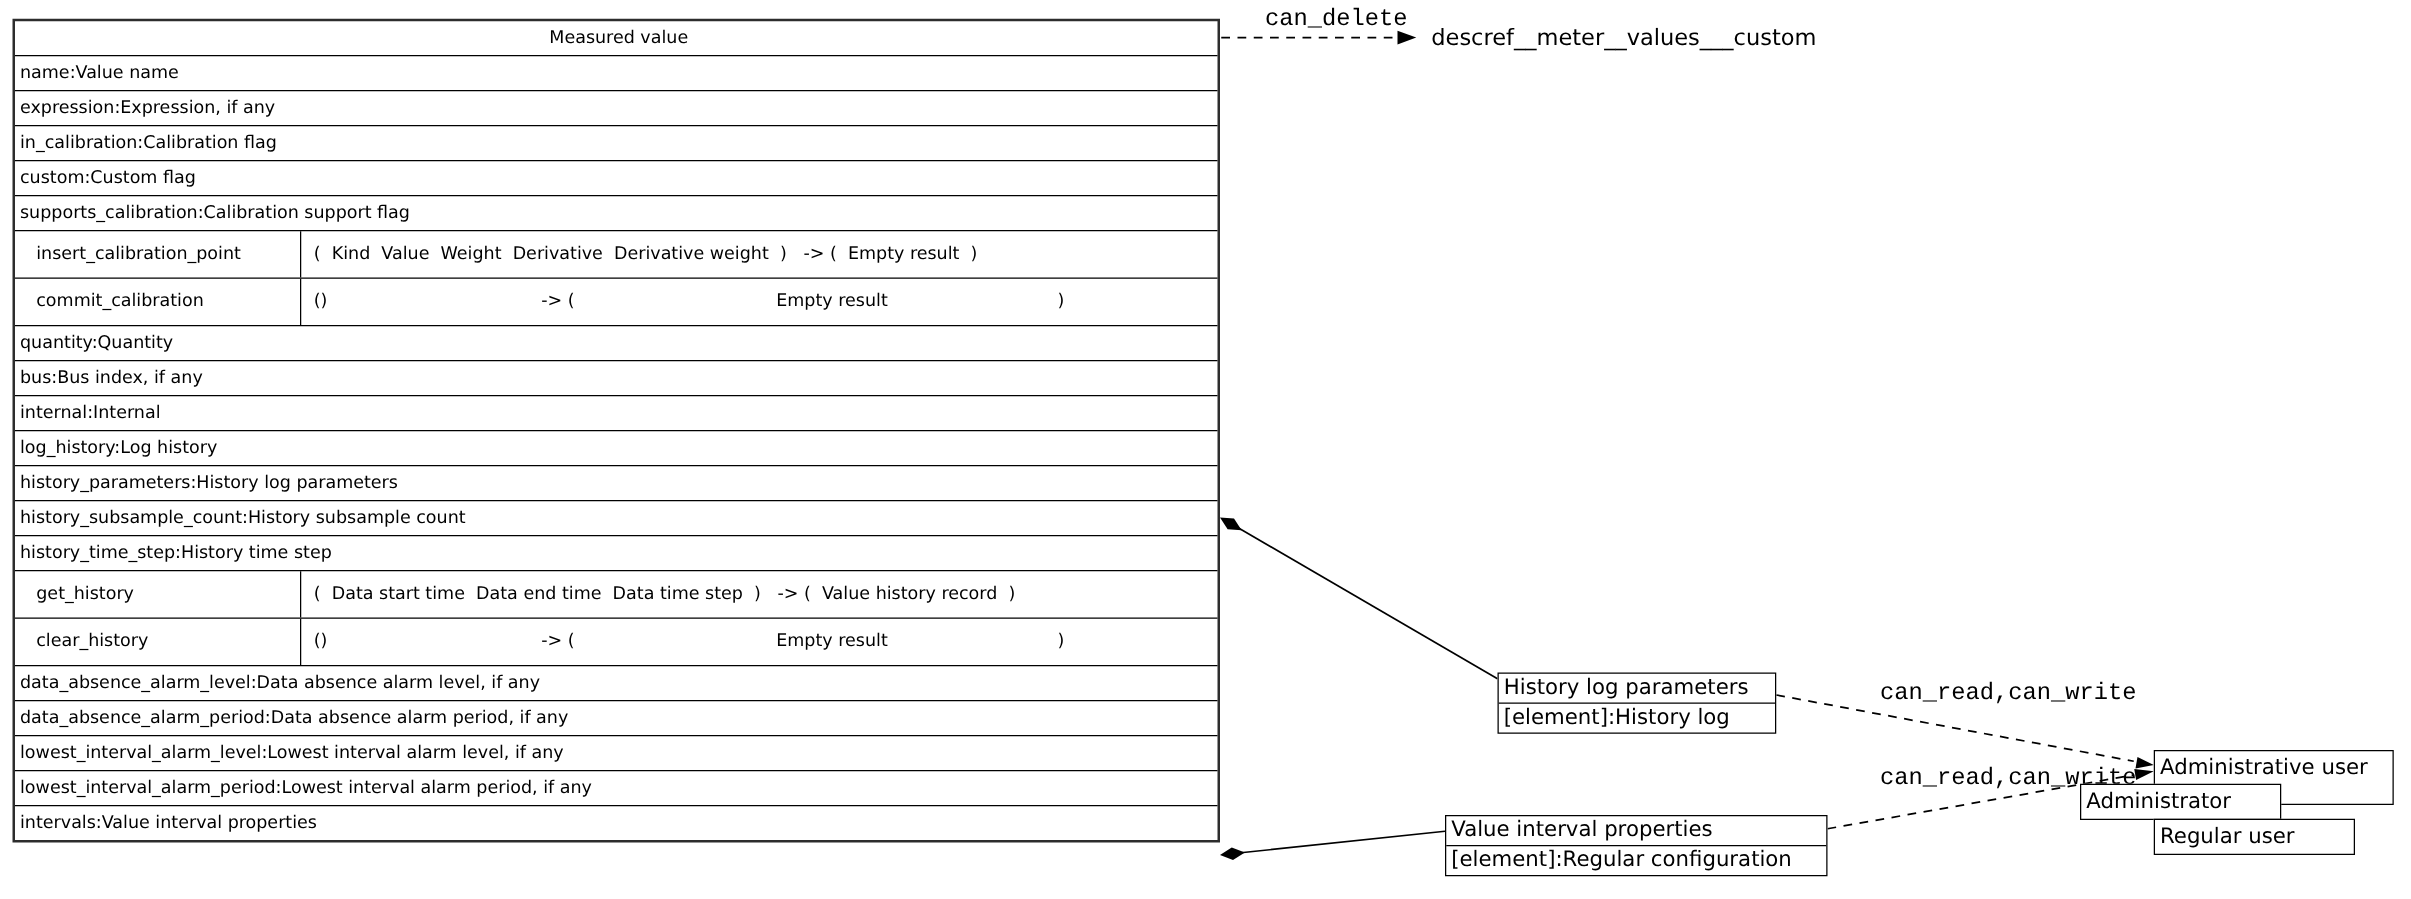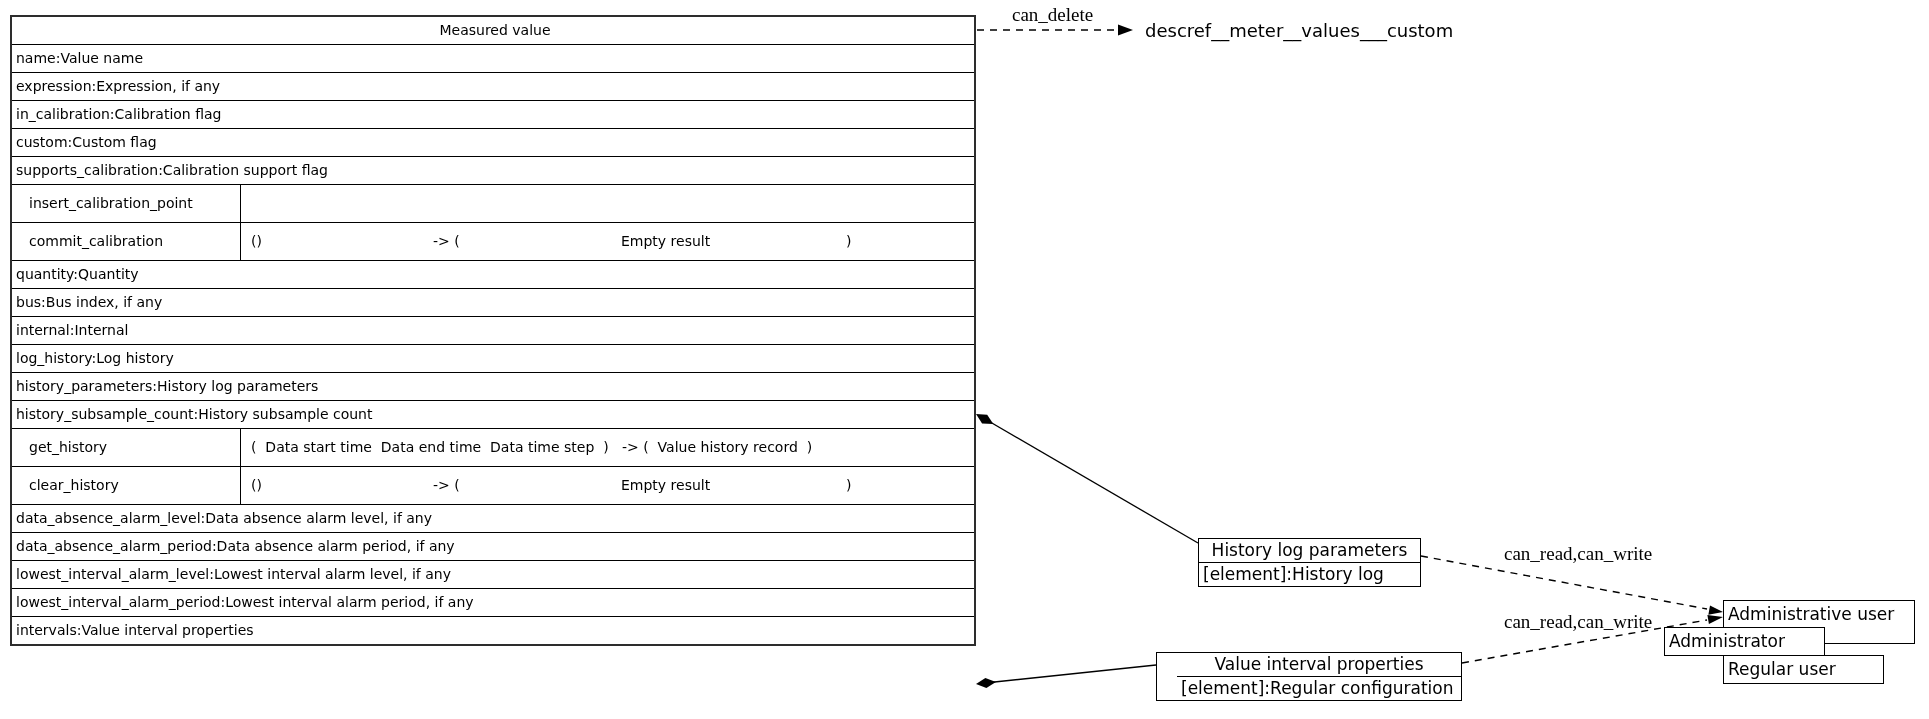--- a/index.html
+++ b/index.html
@@ -23,32 +23,32 @@
   .msig .s1{left:10px;}
   .msig .s2{left:192px;}
   .msig .s3{left:380px;}
   .msig .s4{left:605px;}
 
   
   .node{position:absolute;box-sizing:border-box;background:#fff;
         border:1px solid #000;font-size:17px;}
   .node .nrow{border-top:1px solid #000;padding:1px 4px 2px 4px;white-space:nowrap;}
   .node .nrow:first-child{border-top:none;}
-  .node .ntitle{text-align:center;}
+  .node .ntitle{text-align:left;}
   .node-history{left:1198px;top:538px;width:223px;}
-  .node-interval{left:1156px;top:652px;width:306px;padding-left:20px;}
+  .node-interval{left:1156px;top:652px;width:306px;}
   .admin-title{left:1723px;top:600px;width:192px;height:44px;line-height:26px;}
   .admin-row1{left:1664px;top:627px;width:161px;height:29px;line-height:27px;}
   .admin-row2{left:1723px;top:655px;width:161px;height:29px;line-height:27px;}
   .leafbox{position:absolute;box-sizing:border-box;border:1px solid #000;
            background:#fff;font-size:17px;padding-left:4px;white-space:nowrap;}
 
   
   .plainnode{position:absolute;left:1145px;top:20px;font-size:18px;white-space:nowrap;}
-  .edgelabel{position:absolute;font-family:Liberation Serif, serif;
+  .edgelabel{position:absolute;font-family:Liberation Mono, monospace;
              font-size:19px;white-space:nowrap;}
   .lbl-candelete{left:1012px;top:4px;}
   .lbl-rw1{left:1504px;top:543px;}
   .lbl-rw2{left:1504px;top:611px;}
 
   svg.wires{position:absolute;left:0;top:0;pointer-events:none;}
 </style>
 </head>
 <body>
 
@@ -56,36 +56,38 @@
 
   <div class="record">
     <div class="row title"><span class="cell">Measured value</span></div>
     <div class="row"><span class="cell">name:Value name</span></div>
     <div class="row"><span class="cell">expression:Expression, if any</span></div>
     <div class="row"><span class="cell">in_calibration:Calibration flag</span></div>
     <div class="row"><span class="cell">custom:Custom flag</span></div>
     <div class="row"><span class="cell">supports_calibration:Calibration support flag</span></div>
     <div class="row method">
       <div class="mlabel">insert_calibration_point</div>
+      <div class="msig">(  Kind  Value  Weight  Derivative  Derivative weight  )   -&gt; (  Empty result  )</div>
     </div>
     <div class="row method">
       <div class="mlabel">commit_calibration</div>
       <div class="msig spread">
         <span class="s1">()</span>
         <span class="s2">-&gt; (</span>
         <span class="s3">Empty result</span>
         <span class="s4">)</span>
       </div>
     </div>
     <div class="row"><span class="cell">quantity:Quantity</span></div>
     <div class="row"><span class="cell">bus:Bus index, if any</span></div>
     <div class="row"><span class="cell">internal:Internal</span></div>
     <div class="row"><span class="cell">log_history:Log history</span></div>
     <div class="row"><span class="cell">history_parameters:History log parameters</span></div>
     <div class="row"><span class="cell">history_subsample_count:History subsample count</span></div>
+    <div class="row"><span class="cell">history_time_step:History time step</span></div>
     <div class="row method">
       <div class="mlabel">get_history</div>
       <div class="msig">(  Data start time  Data end time  Data time step  )   -&gt; (  Value history record  )</div>
     </div>
     <div class="row method">
       <div class="mlabel">clear_history</div>
       <div class="msig spread">
         <span class="s1">()</span>
         <span class="s2">-&gt; (</span>
         <span class="s3">Empty result</span>

